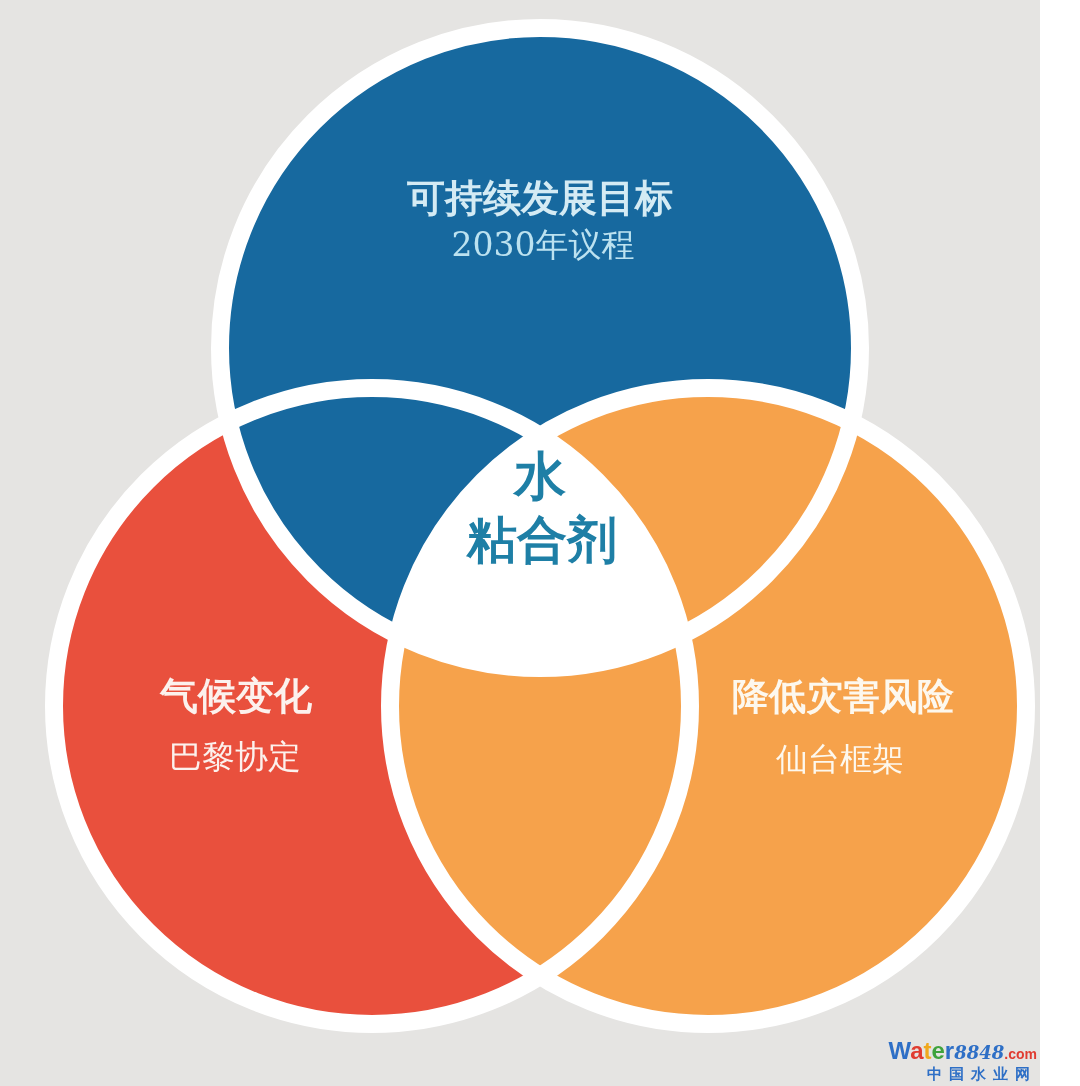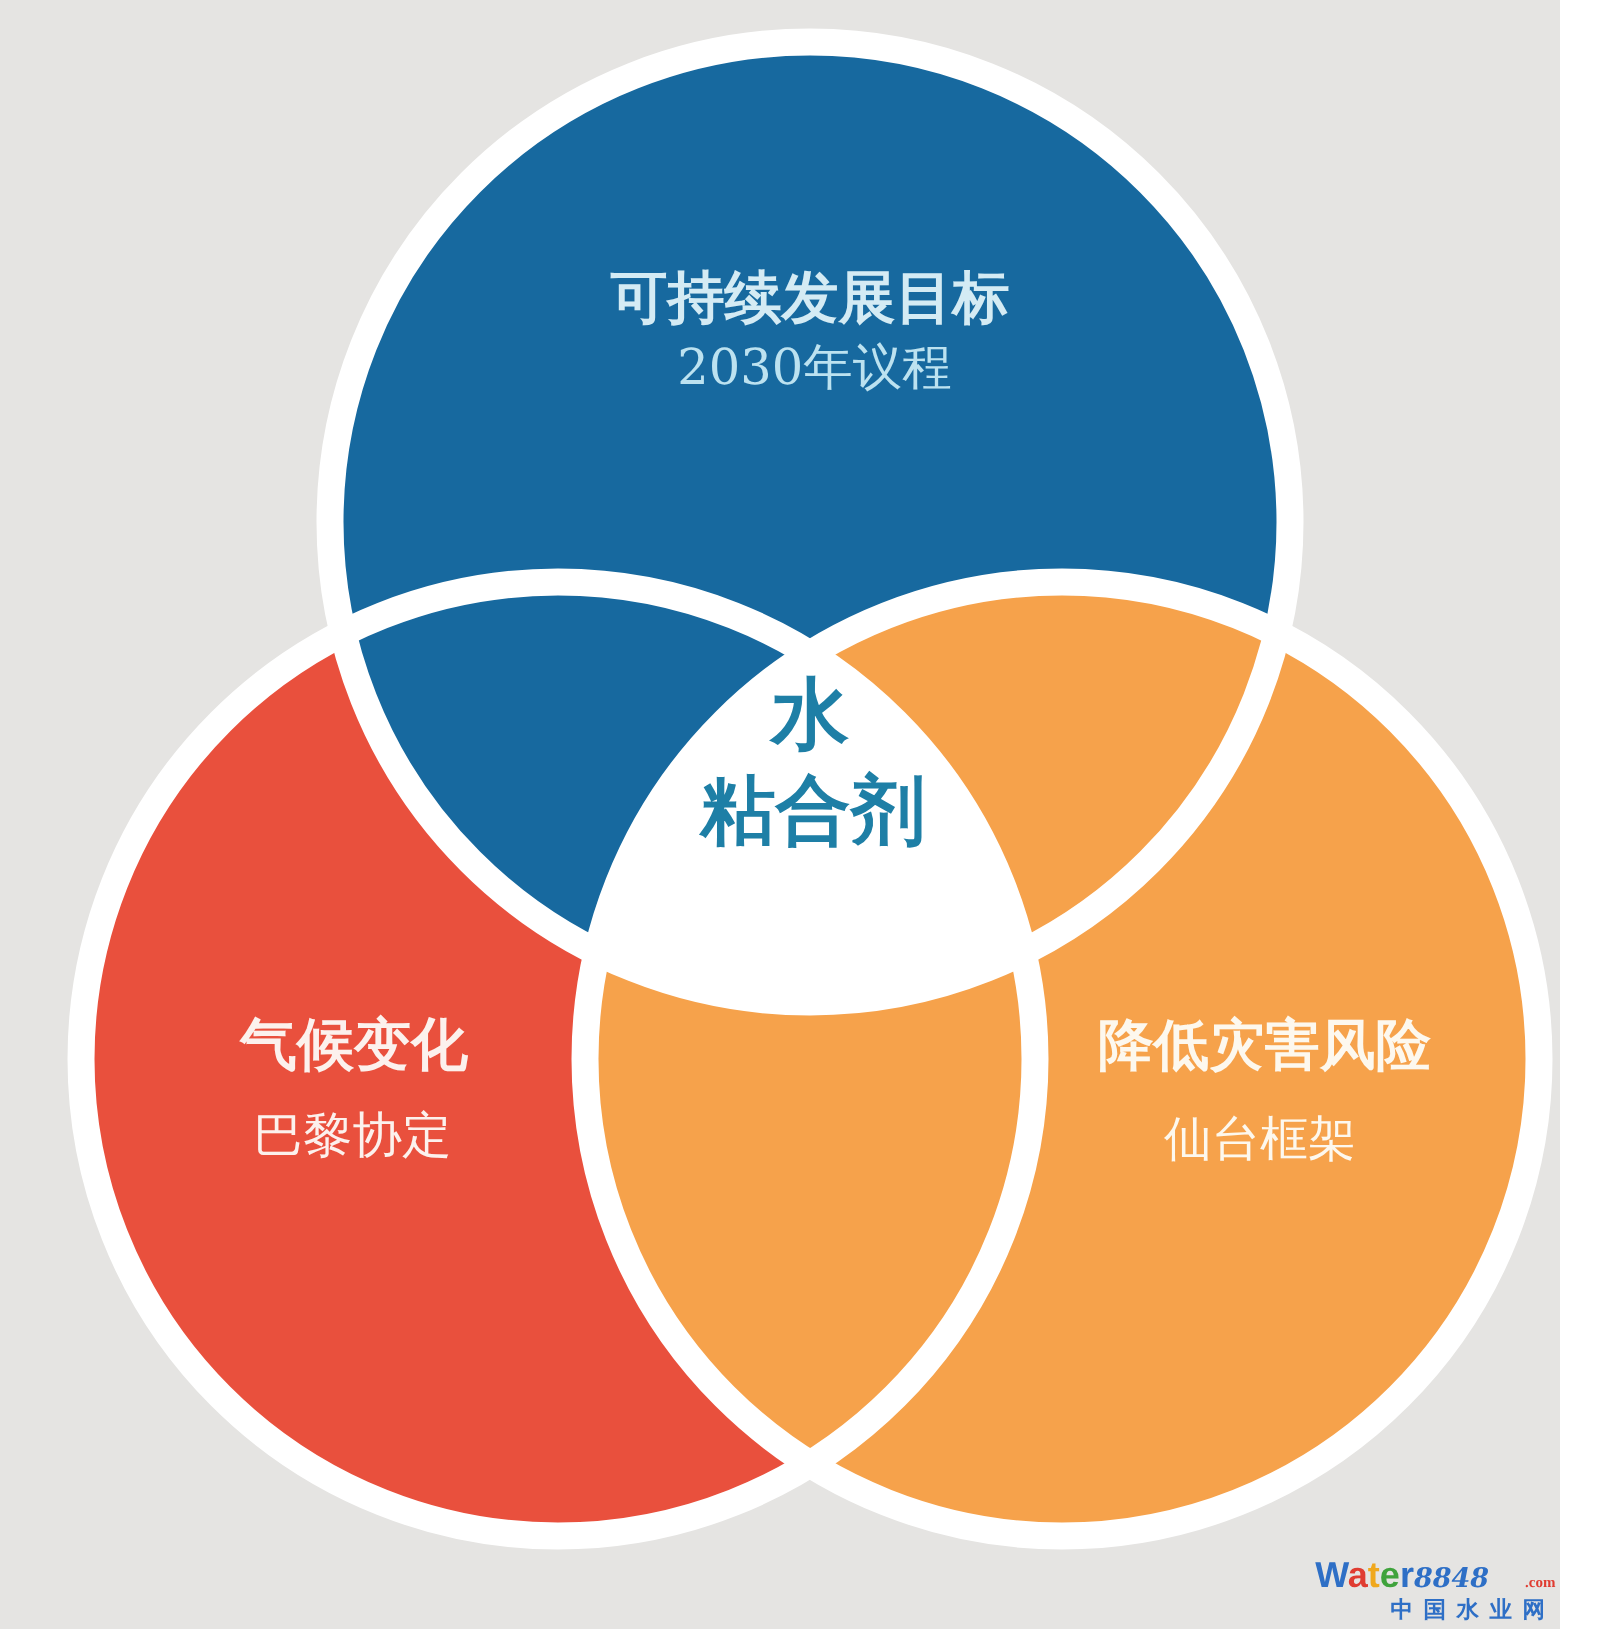--- a/index.html
+++ b/index.html
@@ -35,24 +35,23 @@
     font-size: 24px;
     letter-spacing: 0px;
   }
   .wm-number {
     font-family: "DejaVu Serif", "Liberation Serif", serif;
     font-style: italic;
     font-size: 18px;
     font-weight: bold;
   }
   .wm-tld {
-    font-family: Liberation Serif, serif;
-    font-size: 10px;
+    font-family: Liberation Sans, sans-serif;
+    font-size: 14px;
     font-weight: bold;
-    margin-left: 24px;
   }
   .wm-line2 {
     display: block;
     margin-top: 3px;
     font-family: "Liberation Sans", sans-serif;
     font-weight: bold;
     font-size: 15px;
     letter-spacing: 7px;
   }
 </style>

